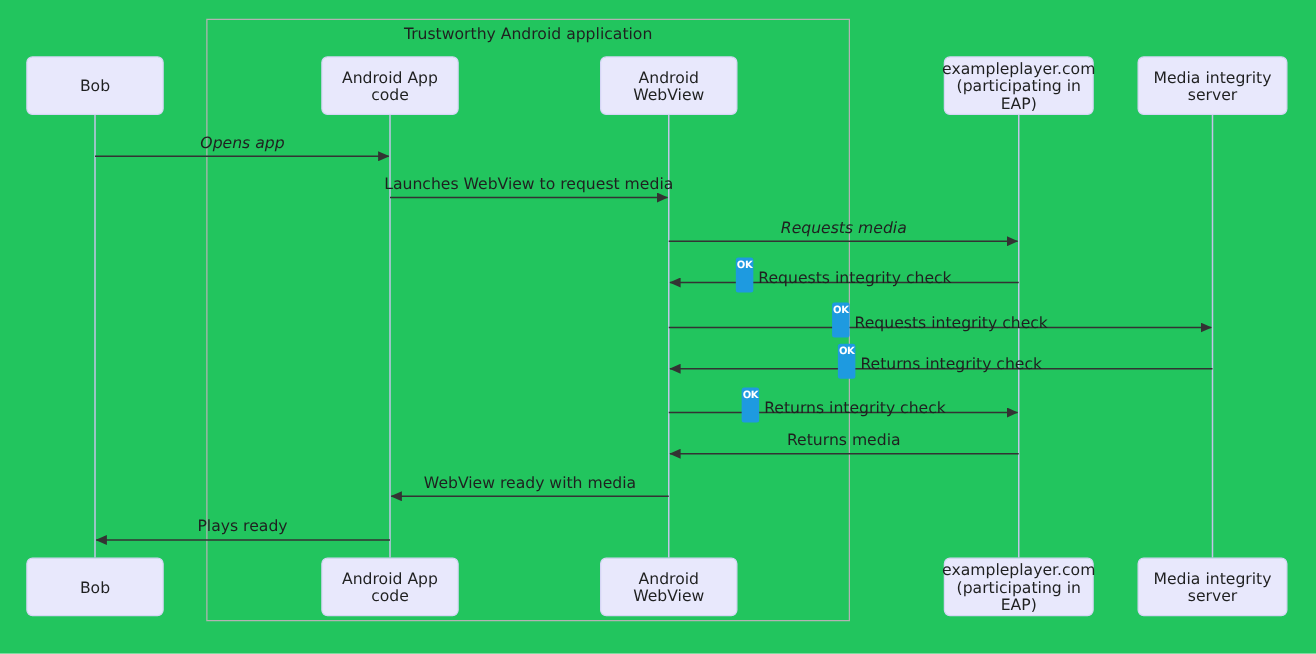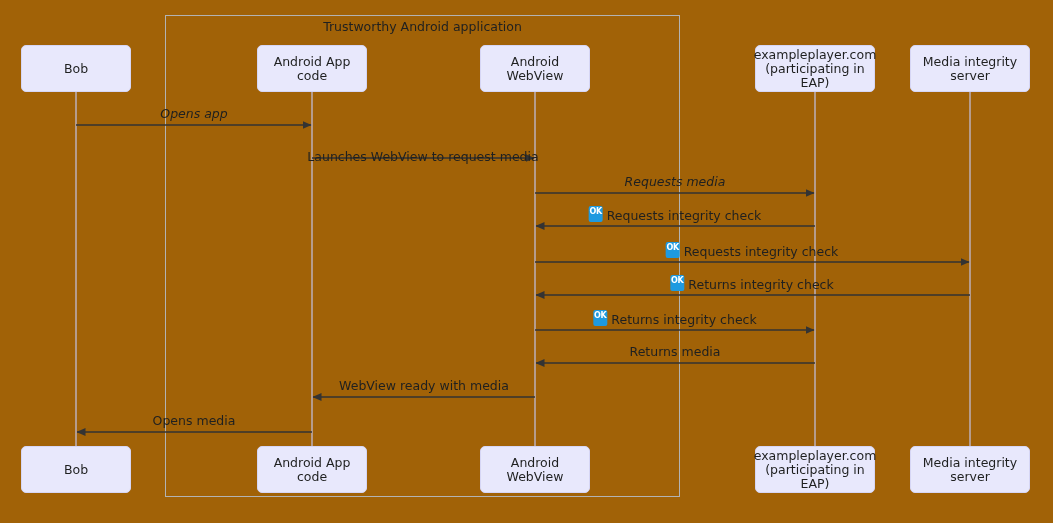--- a/index.html
+++ b/index.html
@@ -8,21 +8,21 @@
     background: #ffffff;
   }
   body {
     font-family: "DejaVu Sans", "Liberation Sans", sans-serif;
     -webkit-font-smoothing: antialiased;
   }
   #diagram-root {
     position: relative;
     width: 1053px;
     height: 523px;
-    background: #a16207;
+    background: #22c55e;
     overflow: hidden;
   }
   svg#seq-svg {
     position: absolute;
     left: 0;
     top: 0;
     width: 1053px;
     height: 523px;
   }
   .actor-box {
@@ -62,21 +62,21 @@
     color: #1f2020;
     white-space: nowrap;
     display: flex;
     align-items: center;
     gap: 4px;
     transform: translateX(-50%);
   }
   .ok-badge {
     display: inline-block;
     width: 14px;
-    height: 16px;
+    height: 28px;
     background: #1e9ae0;
     border-radius: 2px;
     color: #ffffff;
     font-size: 8px;
     font-weight: bold;
     line-height: 12px;
     text-align: center;
     letter-spacing: -0.3px;
     font-family: "DejaVu Sans", "Liberation Sans", sans-serif;
     flex: 0 0 auto;
@@ -121,21 +121,21 @@
       <line x1="815" y1="363" x2="536" y2="363" marker-end="url(#arrowL)"></line>
       <line x1="535" y1="397" x2="313" y2="397" marker-end="url(#arrowL)"></line>
       <line x1="312" y1="432" x2="77" y2="432" marker-end="url(#arrowL)"></line>
     </g>
   </svg>
 
   <div class="msg-label" style="left:194px; top:106px;font-style:italic;">
     <span>Opens app</span>
   </div>
 
-  <div class="msg-label" style="left:423px; top:149px;">
+  <div class="msg-label" style="left:423px; top:139px;">
     <span>Launches WebView to request media</span>
   </div>
 
   <div class="msg-label" style="left:675px; top:174px;font-style:italic;">
     <span>Requests media</span>
   </div>
 
   <div class="msg-label" style="left:675px; top:207px;">
     <span class="ok-badge">OK</span>
     <span>Requests integrity check</span>
@@ -158,21 +158,21 @@
 
   <div class="msg-label" style="left:675px; top:344px;">
     <span>Returns media</span>
   </div>
 
   <div class="msg-label" style="left:424px; top:378px;">
     <span>WebView ready with media</span>
   </div>
 
   <div class="msg-label" style="left:194px; top:413px;">
-    <span>Opens media</span>
+    <span>Plays ready</span>
   </div>
 
   <div class="actor-box" style="left:21px; top:45px; width:110px; height:47px;">
     <span class="actor-label">Bob</span>
   </div>
   <div class="actor-box" style="left:257px; top:45px; width:110px; height:47px;">
     <span class="actor-label">Android App code</span>
   </div>
   <div class="actor-box" style="left:480px; top:45px; width:110px; height:47px;">
     <span class="actor-label">Android WebView</span>

